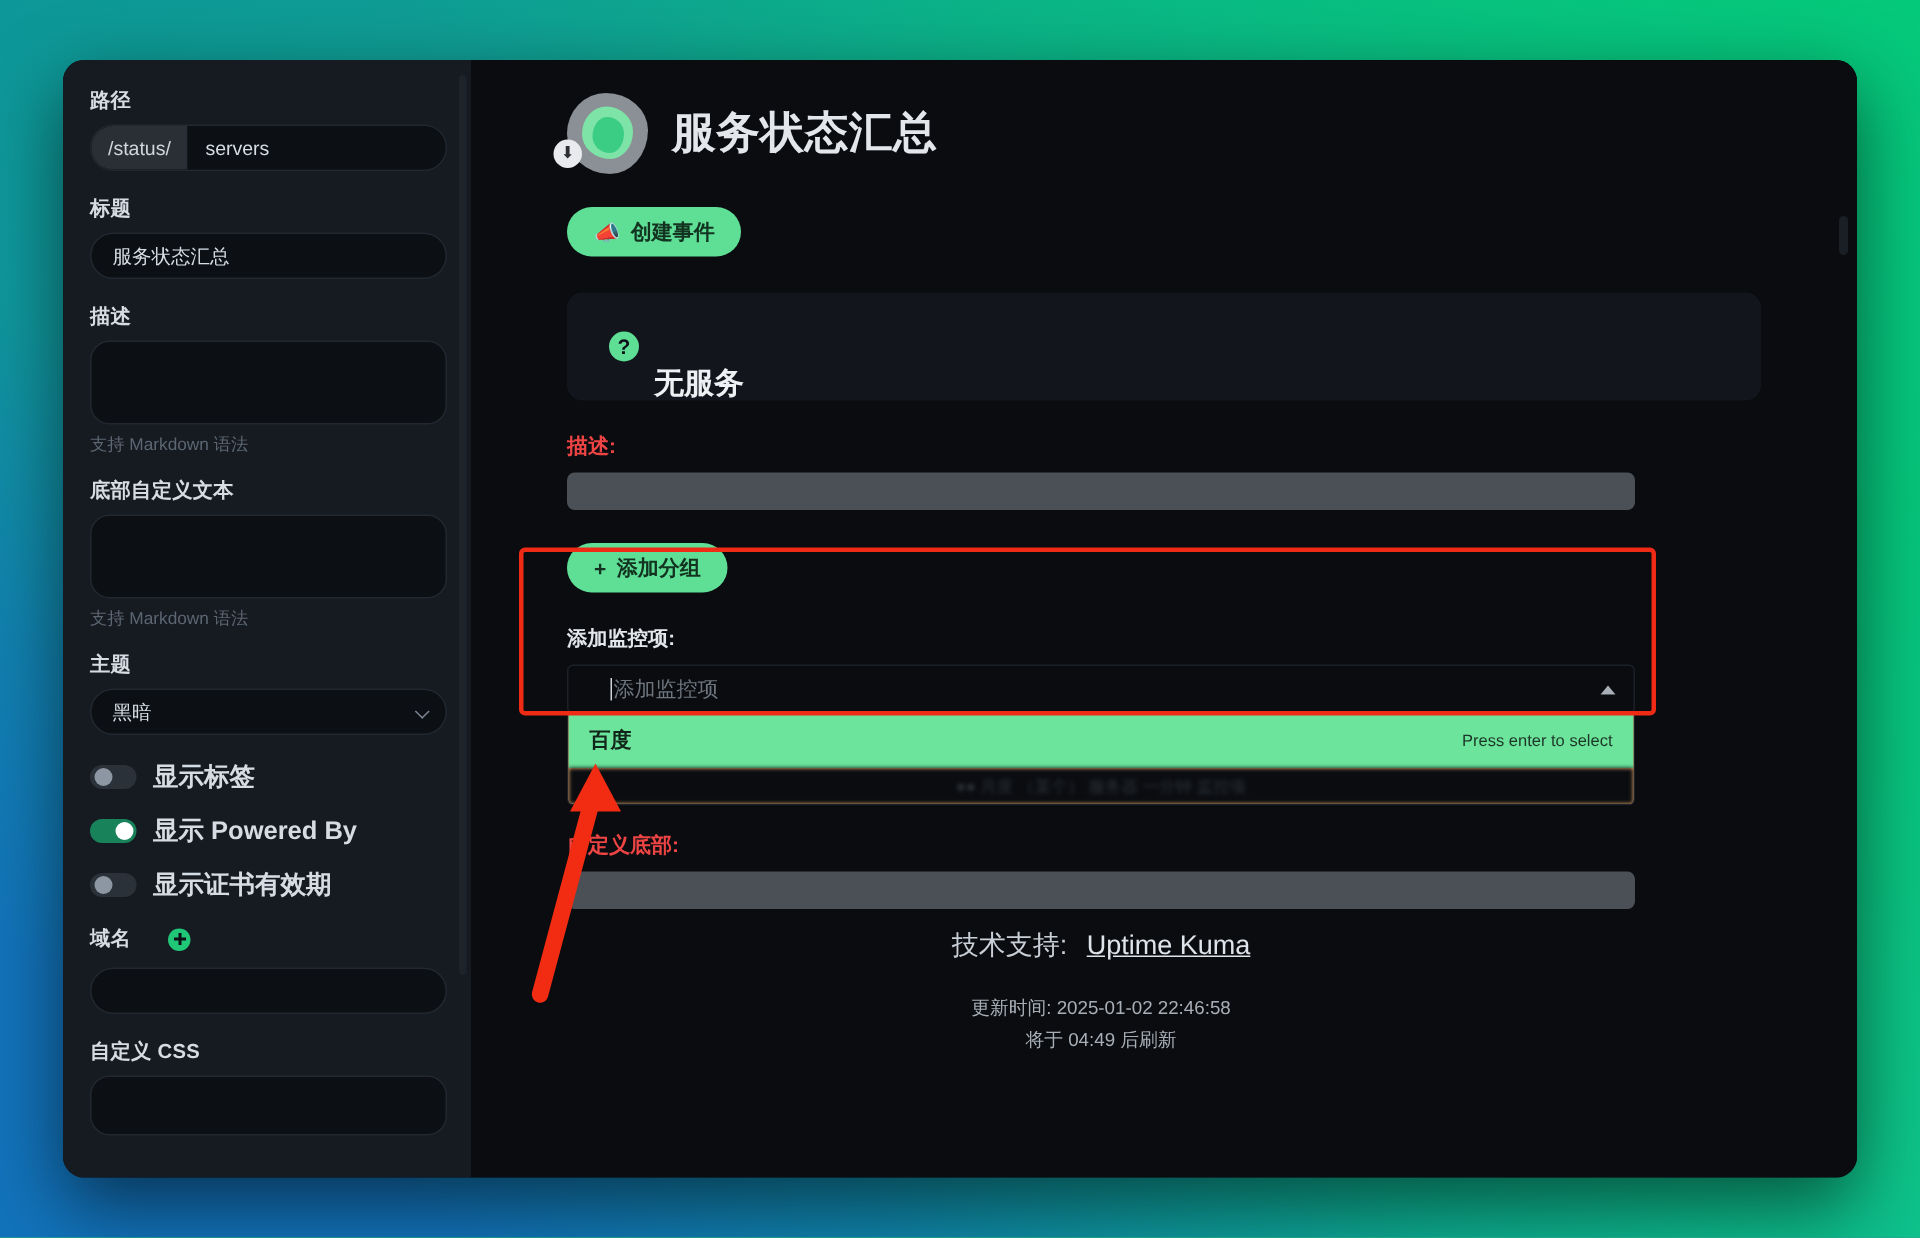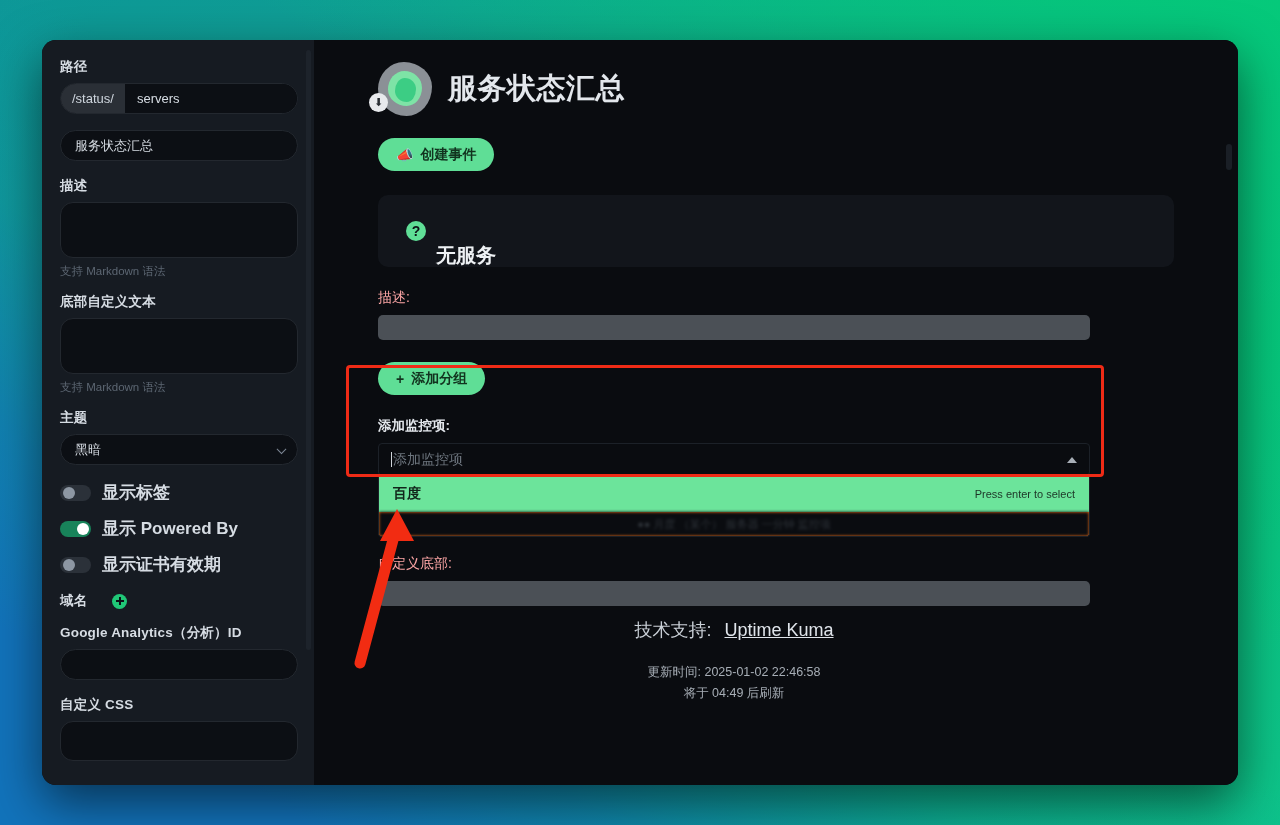--- a/index.html
+++ b/index.html
@@ -280,21 +280,21 @@
     border-radius: 50%;
     background: #5fde96;
     color: #0d1117;
     font-size: 14px;
     font-weight: 700;
     display: flex; align-items: center; justify-content: center;
     line-height: 1;
   }
   .status-text { color: #eef1f4; font-size: 20px; font-weight: 700; margin-top: 48px; }
 
-  .field-label { color: #fca5a5; font-size: 14px; font-weight: 400; margin: 22px 0 8px 0; }
+  .field-label { color: #ef4444; font-size: 14px; font-weight: 700; margin: 22px 0 8px 0; }
   .wide-input {
     width: 712px;
     height: 25px;
     background: #4b5056;
     border: none;
     border-radius: 5px;
     outline: none;
   }
 
   .add-group-btn { margin-top: 22px; }
@@ -318,40 +318,40 @@
     margin-top: 8px;
     width: 712px;
   }
   .dd-control {
     height: 33px;
     background: #0a0c10;
     border: 1px solid #1c2128;
     border-radius: 4px;
     display: flex;
     align-items: center;
-    padding: 0 12px;
+    padding: 0 28px;
     position: relative;
   }
   .dd-caret-line {
     width: 1px; height: 15px;
     background: #cfd4da;
     margin-right: 1px;
   }
   .dd-placeholder { color: #6d757e; font-size: 14px; }
   .dd-arrow-up {
     position: absolute;
     right: 12px; top: 50%;
     transform: translateY(-50%);
     width: 0; height: 0;
     border-left: 5px solid transparent;
     border-right: 5px solid transparent;
     border-bottom: 6px solid #a8afb7;
   }
   .dd-menu {
-    background: #f97316;
+    background: #fdba74;
     border: 1px solid #1c2128;
     border-top: none;
     border-radius: 0 0 4px 4px;
     overflow: hidden;
   }
   .dd-option {
     background: #6ce49b;
     height: 36px;
     display: flex;
     align-items: center;
@@ -429,20 +429,21 @@
 
   <div class="sidebar">
     <div class="sidebar-inner">
 
       <div class="side-label">路径</div>
       <div class="path-group">
         <div class="path-prefix">/status/</div>
         <div class="path-value">servers</div>
       </div>
 
+      <div class="side-label">标题</div>
       <input class="side-input" value="服务状态汇总" style="">
 
       <div class="side-label">描述</div>
       <textarea class="side-textarea" style=""></textarea>
       <div class="side-hint">支持 Markdown 语法</div>
 
       <div class="side-label">底部自定义文本</div>
       <textarea class="side-textarea" style=""></textarea>
       <div class="side-hint">支持 Markdown 语法</div>
 
@@ -471,21 +472,20 @@
             <span class="knob"></span>
           </div>
         <span class="toggle-label">显示证书有效期</span>
       </div>
 
       <div class="domain-row">
         <span class="side-label" style="margin:0">域名</span>
         <span class="plus-circle"></span>
       </div>
 
-      <div class="side-label" style="margin-top:14px">Google Analytics（分析）ID</div>
       <input class="side-input" style="">
 
       <div class="side-label">自定义 CSS</div>
       <textarea class="side-textarea" style="height: 40px;"></textarea>
 
     </div>
     <div class="side-scroll"></div>
   </div>
 
   <div class="main">

